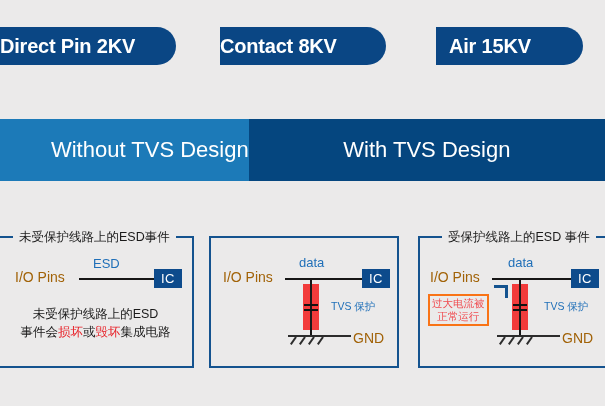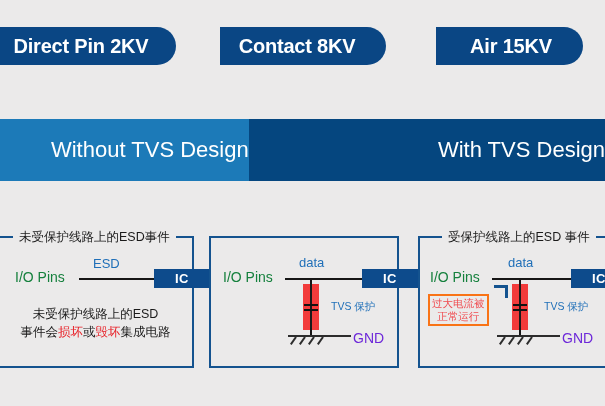--- a/index.html
+++ b/index.html
@@ -28,21 +28,20 @@
     top: 0;
     height: 38px;
     background: #0a4684;
     border-radius: 0 19px 19px 0;
     color: #ffffff;
     font-size: 20px;
     font-weight: bold;
     letter-spacing: -0.2px;
     display: flex;
     align-items: center;
-    justify-content: center;
     box-sizing: border-box;
     white-space: nowrap;
   }
   #pill-0 { left: 0px;   width: 176px; padding-right: 14px; }
   #pill-1 { left: 220px; width: 166px; padding-right: 12px; }
   #pill-2 { left: 436px; width: 147px; padding-right: 10px; border-radius: 0 19px 19px 0; padding-left: 13px; }
 
   
   #banner {
     position: absolute;
@@ -63,21 +62,21 @@
   }
   #banner-left {
     width: 259px;
     background: #1c7ab8;
     padding-left: 13px;
     justify-content: flex-end;
   }
   #banner-right {
     width: 372px;
     background: #05467f;
-    justify-content: flex-end;
+    justify-content: center;
   }
 
   
   #panels {
     position: absolute;
     left: 0;
     top: 236px;
     width: 605px;
     height: 134px;
   }
@@ -110,21 +109,21 @@
   .panel-body {
     position: relative;
     width: 100%;
     height: 100%;
   }
 
   
   .io-label {
     position: absolute;
     font-size: 14px;
-    color: #15803d;
+    color: #a16207;
     white-space: nowrap;
   }
   .wire {
     position: absolute;
     height: 2px;
     background: #161616;
   }
   .vwire {
     position: absolute;
     width: 2px;
@@ -134,22 +133,22 @@
     position: absolute;
     font-size: 13px;
     color: #1f6fb8;
     white-space: nowrap;
   }
   .ic-box {
     position: absolute;
     background: #0d4b8c;
     color: #ffffff;
     font-size: 13px;
-    font-weight: bold;
-    width: 56px;
+    font-weight: normal;
+    width: 28px;
     height: 19px;
     display: flex;
     align-items: center;
     justify-content: center;
     letter-spacing: 0.5px;
   }
 
   .tvs {
     position: absolute;
     width: 16px;
@@ -184,21 +183,21 @@
     position: absolute;
     width: 2px;
     height: 9px;
     background: #2c2c2c;
     transform: rotate(35deg);
     transform-origin: top center;
   }
   .gnd-text {
     position: absolute;
     font-size: 14px;
-    color: #6d28d9;
+    color: #a16207;
   }
   .tvs-note {
     position: absolute;
     font-size: 10.5px;
     color: #1f6fb8;
     white-space: nowrap;
   }
 
   .caption {
     position: absolute;

